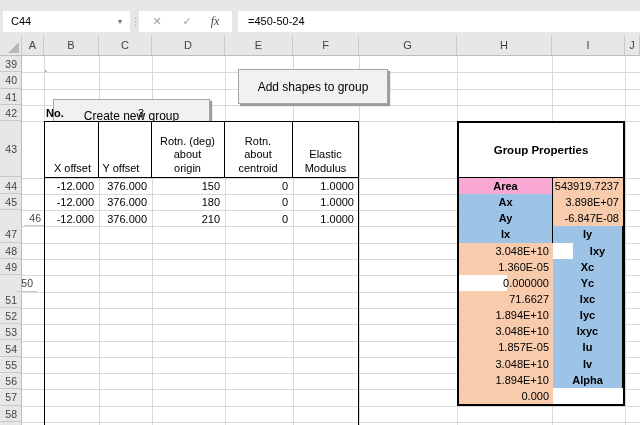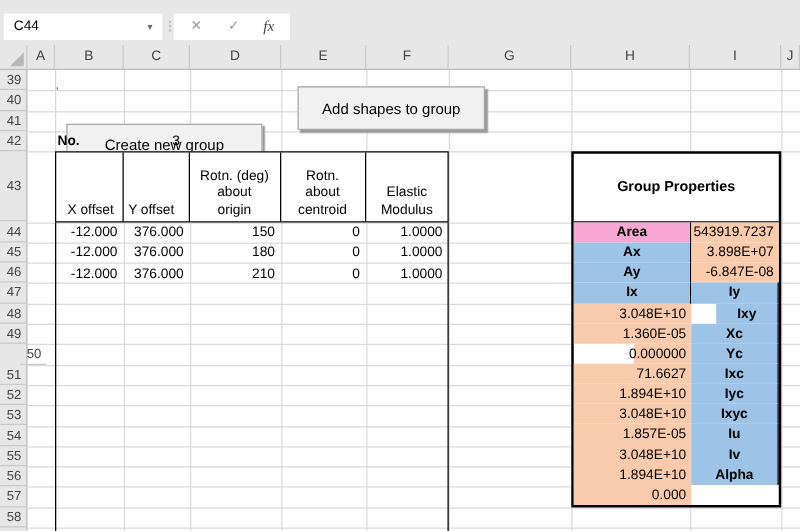--- a/index.html
+++ b/index.html
@@ -65,20 +65,23 @@
     <div class="fbox namebox">
       <span class="nbval">C44</span>
       <span class="nb-arrow">▾</span>
     </div>
     <div class="fdots">⋮</div>
     <div class="fbox fbtns">
       <span class="fx-cancel">✕</span>
       <span class="fx-enter">✓</span>
       <span class="fx-fn">fx</span>
     </div>
+    <div class="fbox finput">
+      <span class="ftext">=450-50-24</span>
+    </div>
   </div>
 
   <div class="colhdrs" id="colhdrs">
     <div class="corner">
       <div class="tri"></div>
     </div>
   <div class="colhdr" style="left: 22px; width: 22px;">A</div>
       <div class="colhdr" style="left: 44px; width: 55px;">B</div>
       <div class="colhdr" style="left: 99px; width: 53px;">C</div>
       <div class="colhdr" style="left: 152px; width: 73px;">D</div>
@@ -91,21 +94,21 @@
     </div>
 
   <div class="rowhdrs" id="rowhdrs">
       <div class="rowhdr" style="top: 0px; height: 16.3px; line-height: 16.3px;">39</div>
       <div class="rowhdr" style="top: 16.3px; height: 16.3px; line-height: 16.3px;">40</div>
       <div class="rowhdr" style="top: 32.6px; height: 16.3px; line-height: 16.3px;">41</div>
       <div class="rowhdr" style="top: 48.9px; height: 16.3px; line-height: 16.3px;">42</div>
       <div class="rowhdr" style="top: 65.2px; height: 56.3px; line-height: 56.3px;">43</div>
       <div class="rowhdr" style="top: 121.5px; height: 16.3px; line-height: 16.3px;">44</div>
       <div class="rowhdr" style="top: 137.8px; height: 16.3px; line-height: 16.3px;">45</div>
-      <div class="rowhdr" style="top: 154.1px; height: 16.3px; line-height: 16.3px;">46</div>
+      <div class="rowhdr" style="top: 154.1px; height: 16.3px; line-height: 16.3px; margin-left: 24px;">46</div>
       <div class="rowhdr" style="top: 170.4px; height: 16.3px; line-height: 16.3px;">47</div>
       <div class="rowhdr" style="top: 186.7px; height: 16.3px; line-height: 16.3px;">48</div>
       <div class="rowhdr" style="top: 203px; height: 16.3px; line-height: 16.3px;">49</div>
       <div class="rowhdr" style="top: 219.3px; height: 16.3px; line-height: 16.3px; margin-left: 16px;">50</div>
       <div class="rowhdr" style="top: 235.6px; height: 16.3px; line-height: 16.3px;">51</div>
       <div class="rowhdr" style="top: 251.9px; height: 16.3px; line-height: 16.3px;">52</div>
       <div class="rowhdr" style="top: 268.2px; height: 16.3px; line-height: 16.3px;">53</div>
       <div class="rowhdr" style="top: 284.5px; height: 16.3px; line-height: 16.3px;">54</div>
       <div class="rowhdr" style="top: 300.8px; height: 16.3px; line-height: 16.3px;">55</div>
       <div class="rowhdr" style="top: 317.1px; height: 16.3px; line-height: 16.3px;">56</div>

